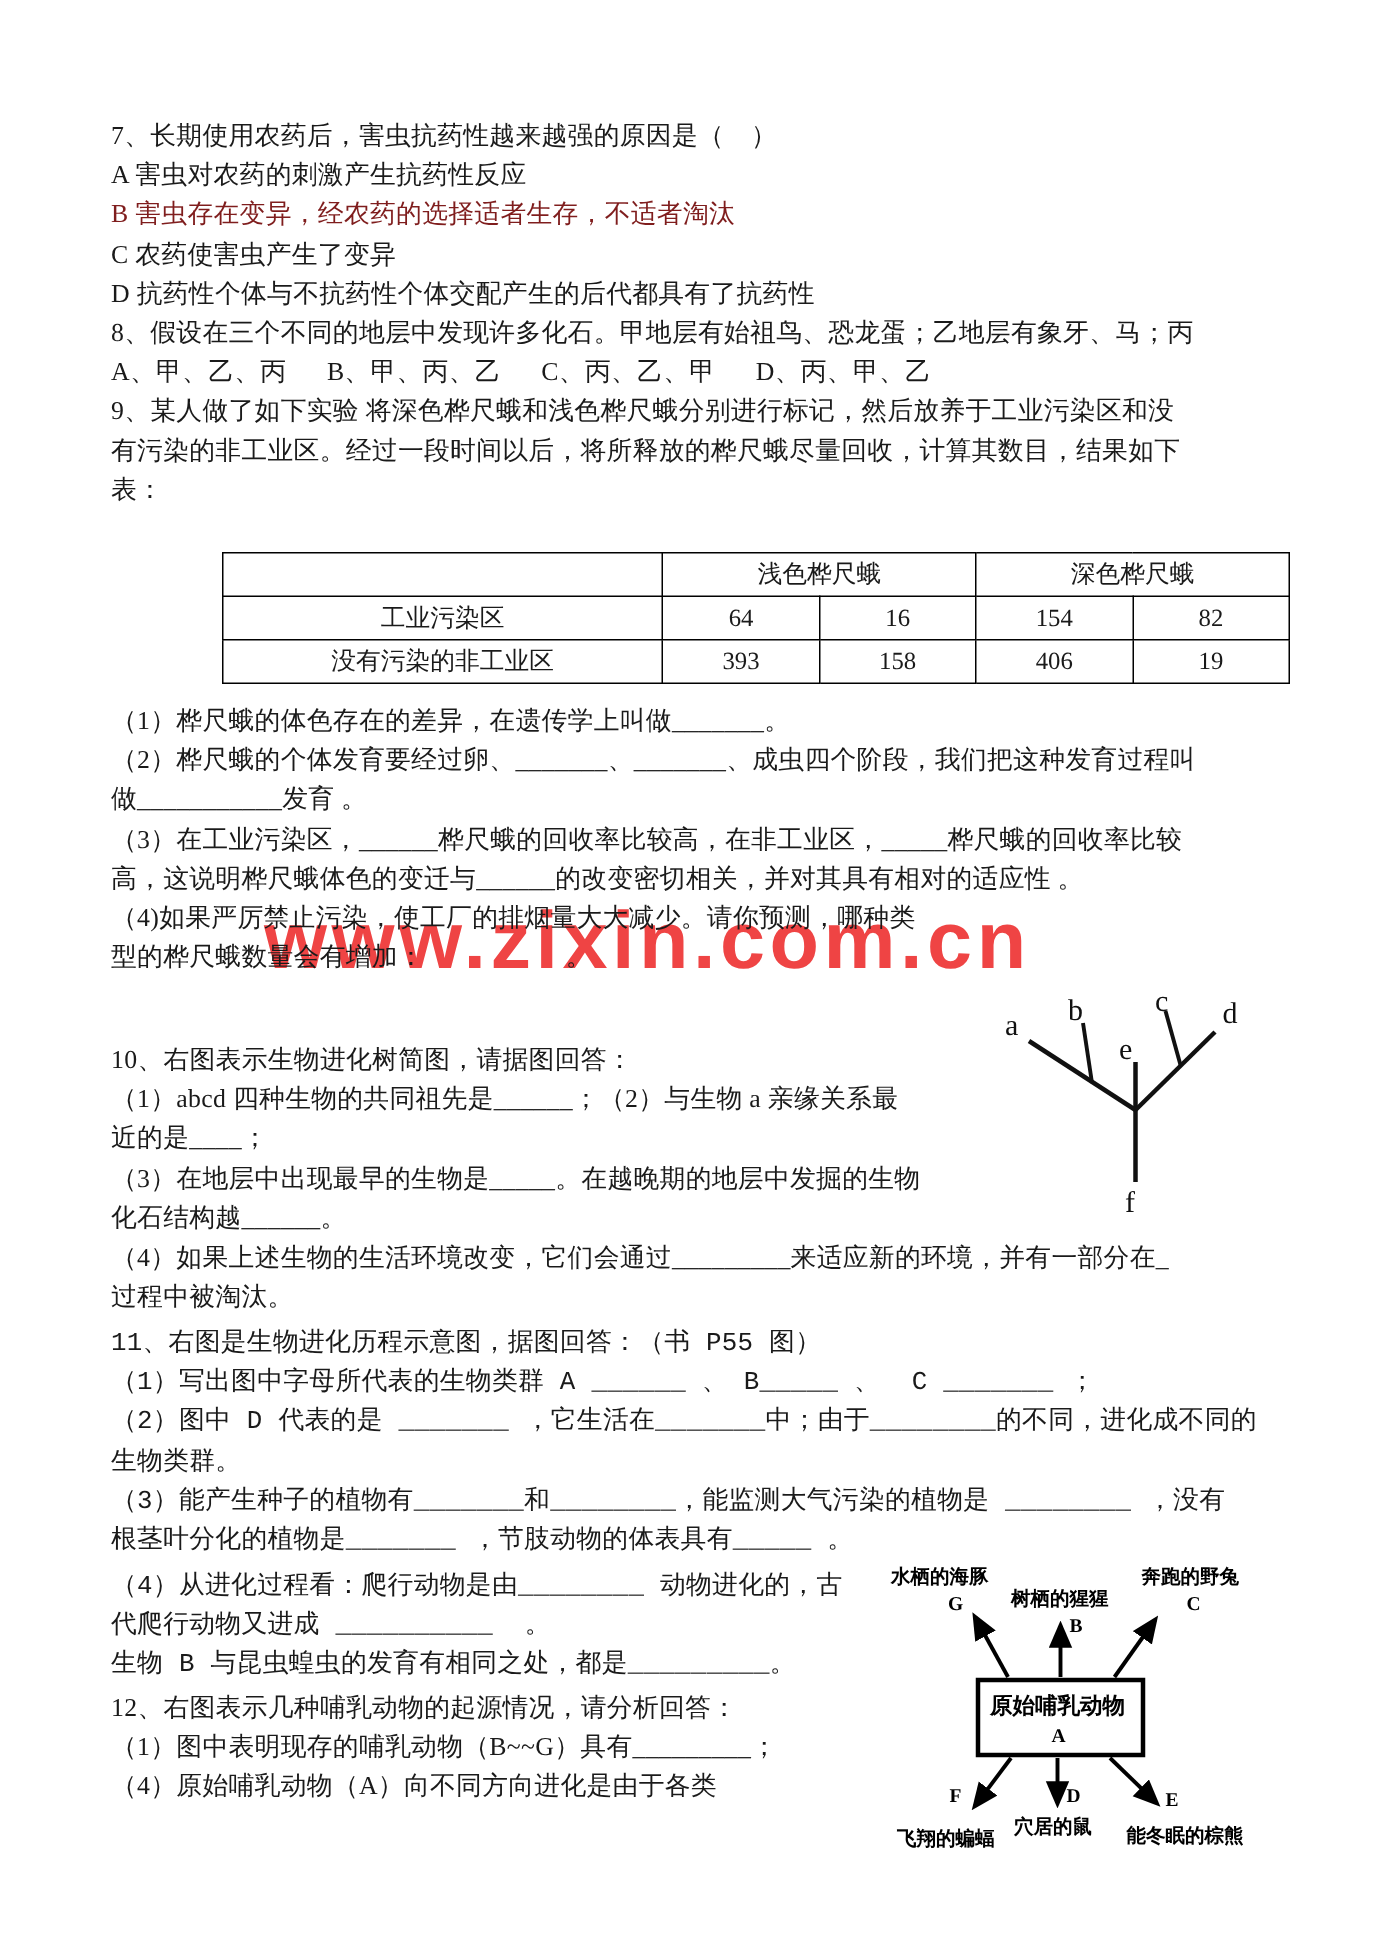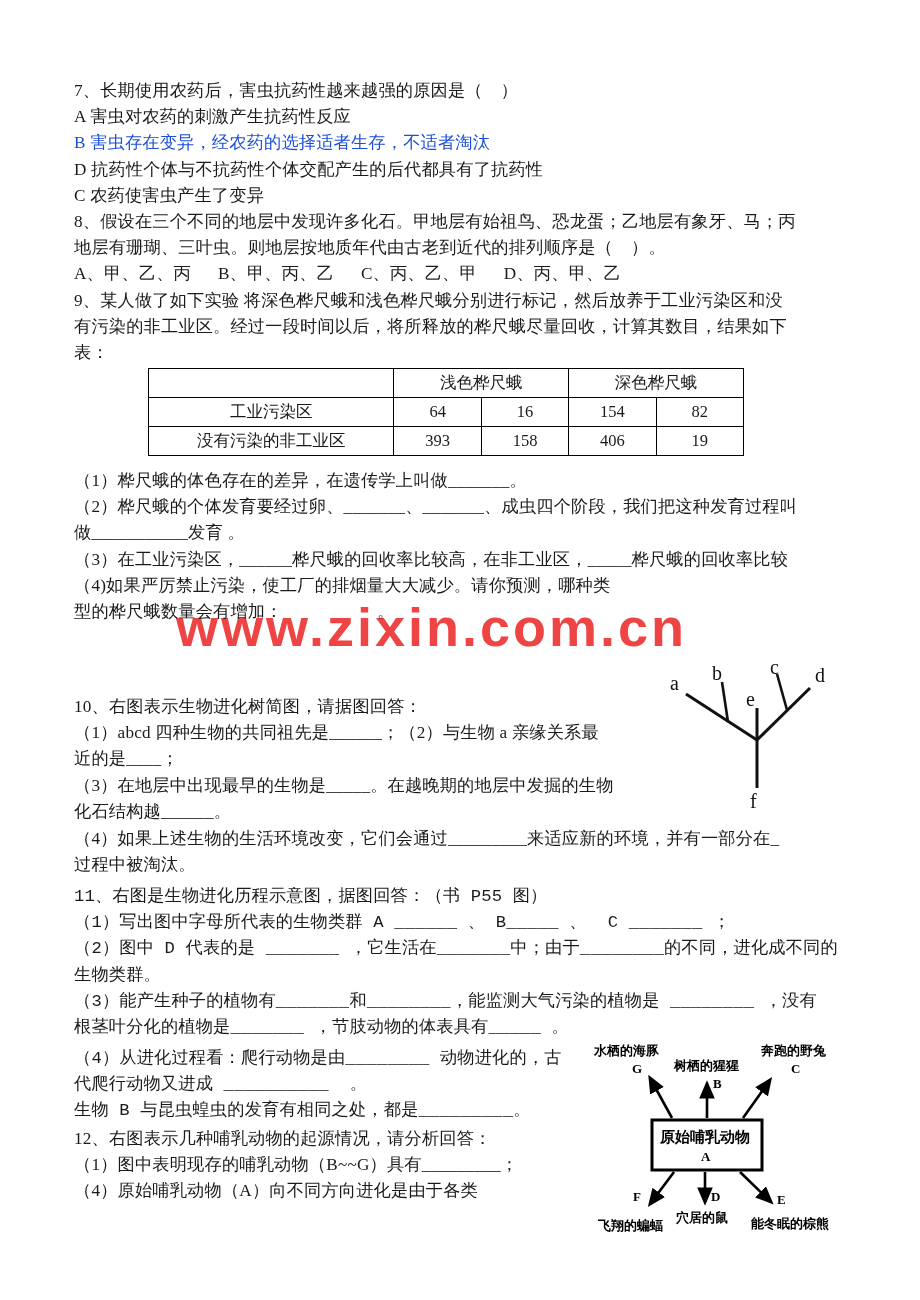--- a/index.html
+++ b/index.html
@@ -26,24 +26,24 @@
     top: 78px;
     width: 790px;
   }
   .line {
     font-size: 17.2px;
     line-height: 26.2px;
     letter-spacing: 0.2px;
     white-space: pre-wrap;
     word-break: break-all;
   }
-  .red { color: #1d4ed8; }
+  .red { color: #7f1d1d; }
   table.moth {
     border-collapse: collapse;
-    width: 596px;
+    width: 712px;
     table-layout: fixed;
     border-radius: 11px;
   }
   table.moth td, table.moth th {
     border: 1px solid #000000;
     text-align: center;
     font-weight: normal;
     font-size: 16.5px;
     line-height: 22px;
     padding: 3px 2px;
@@ -119,25 +119,24 @@
 
 <div class="page">
 
   <div class="watermark">www.zixin.com.cn</div>
 
   <div class="content">
 
     <div class="line">7、长期使用农药后，害虫抗药性越来越强的原因是（    ）</div>
     <div class="line">A 害虫对农药的刺激产生抗药性反应</div>
     <div class="line red">B 害虫存在变异，经农药的选择适者生存，不适者淘汰</div>
+    <div class="line">C 农药使害虫产生了变异</div>
     <div class="line">D 抗药性个体与不抗药性个体交配产生的后代都具有了抗药性</div>
-    <div class="line">C 农药使害虫产生了变异</div>
 
     <div class="line">8、假设在三个不同的地层中发现许多化石。甲地层有始祖鸟、恐龙蛋；乙地层有象牙、马；丙</div>
-    <div class="line">地层有珊瑚、三叶虫。则地层按地质年代由古老到近代的排列顺序是（    ）。</div>
     <div class="line">A、甲、乙、丙      B、甲、丙、乙      C、丙、乙、甲      D、丙、甲、乙</div>
 
     <div class="line">9、某人做了如下实验 将深色桦尺蛾和浅色桦尺蛾分别进行标记，然后放养于工业污染区和没</div>
     <div class="line">有污染的非工业区。经过一段时间以后，将所释放的桦尺蛾尽量回收，计算其数目，结果如下</div>
     <div class="line">表：</div>
   </div>
 
   <div style="position:absolute; left:148px; top:368px; width:712px;">
     <table class="moth">
       <tbody>
@@ -162,20 +161,21 @@
       </tr>
     </tbody>
       </table>
   </div>
 
   <div style="position:absolute; left:74px; top:468px; width:790px;">
     <div class="line">（1）桦尺蛾的体色存在的差异，在遗传学上叫做_______。</div>
     <div class="line">（2）桦尺蛾的个体发育要经过卵、_______、_______、成虫四个阶段，我们把这种发育过程叫</div>
     <div class="line">做___________发育 。</div>
     <div class="line">（3）在工业污染区，______桦尺蛾的回收率比较高，在非工业区，_____桦尺蛾的回收率比较</div>
+    <div class="line">高，这说明桦尺蛾体色的变迁与______的改变密切相关，并对其具有相对的适应性 。</div>
     <div class="line">（4)如果严厉禁止污染，使工厂的排烟量大大减少。请你预测，哪种类</div>
     <div class="line">型的桦尺蛾数量会有增加：                     。</div>
   </div>
 
   <div style="position:absolute; left:74px; top:694px; width:600px;">
     <div class="line">10、右图表示生物进化树简图，请据图回答：</div>
     <div class="line">（1）abcd 四种生物的共同祖先是______；（2）与生物 a 亲缘关系最</div>
     <div class="line">近的是____；</div>
     <div class="line">（3）在地层中出现最早的生物是_____。在越晚期的地层中发掘的生物</div>
     <div class="line">化石结构越______。</div>

